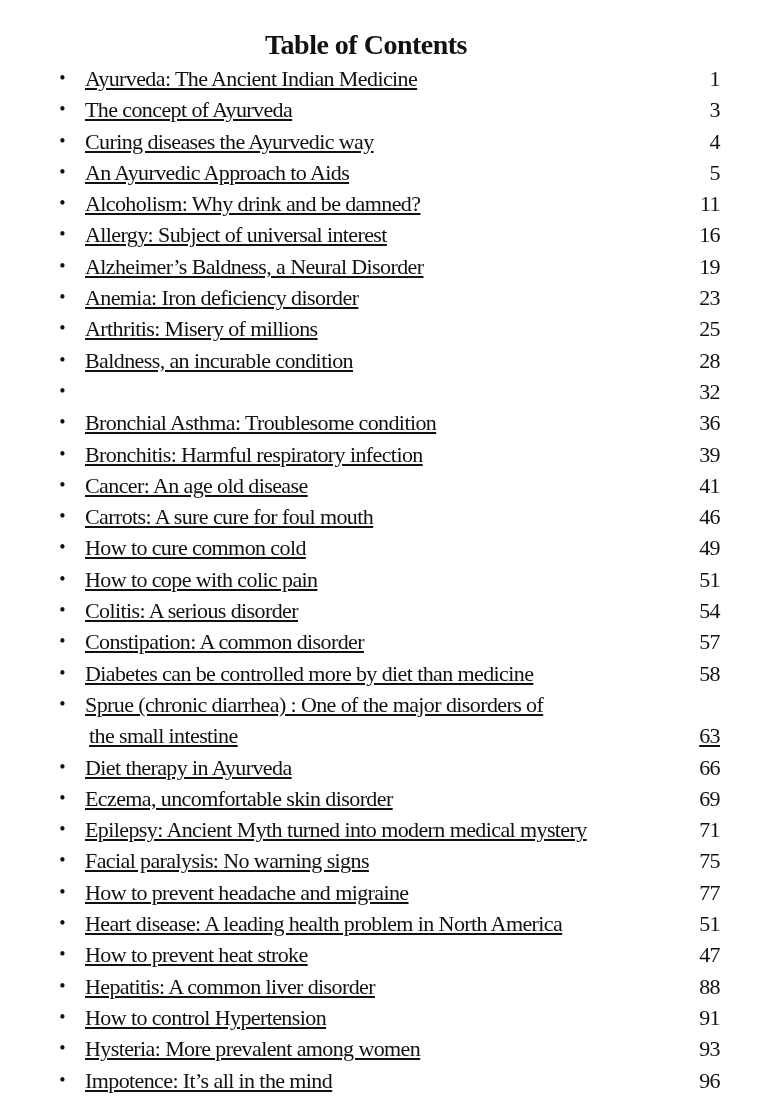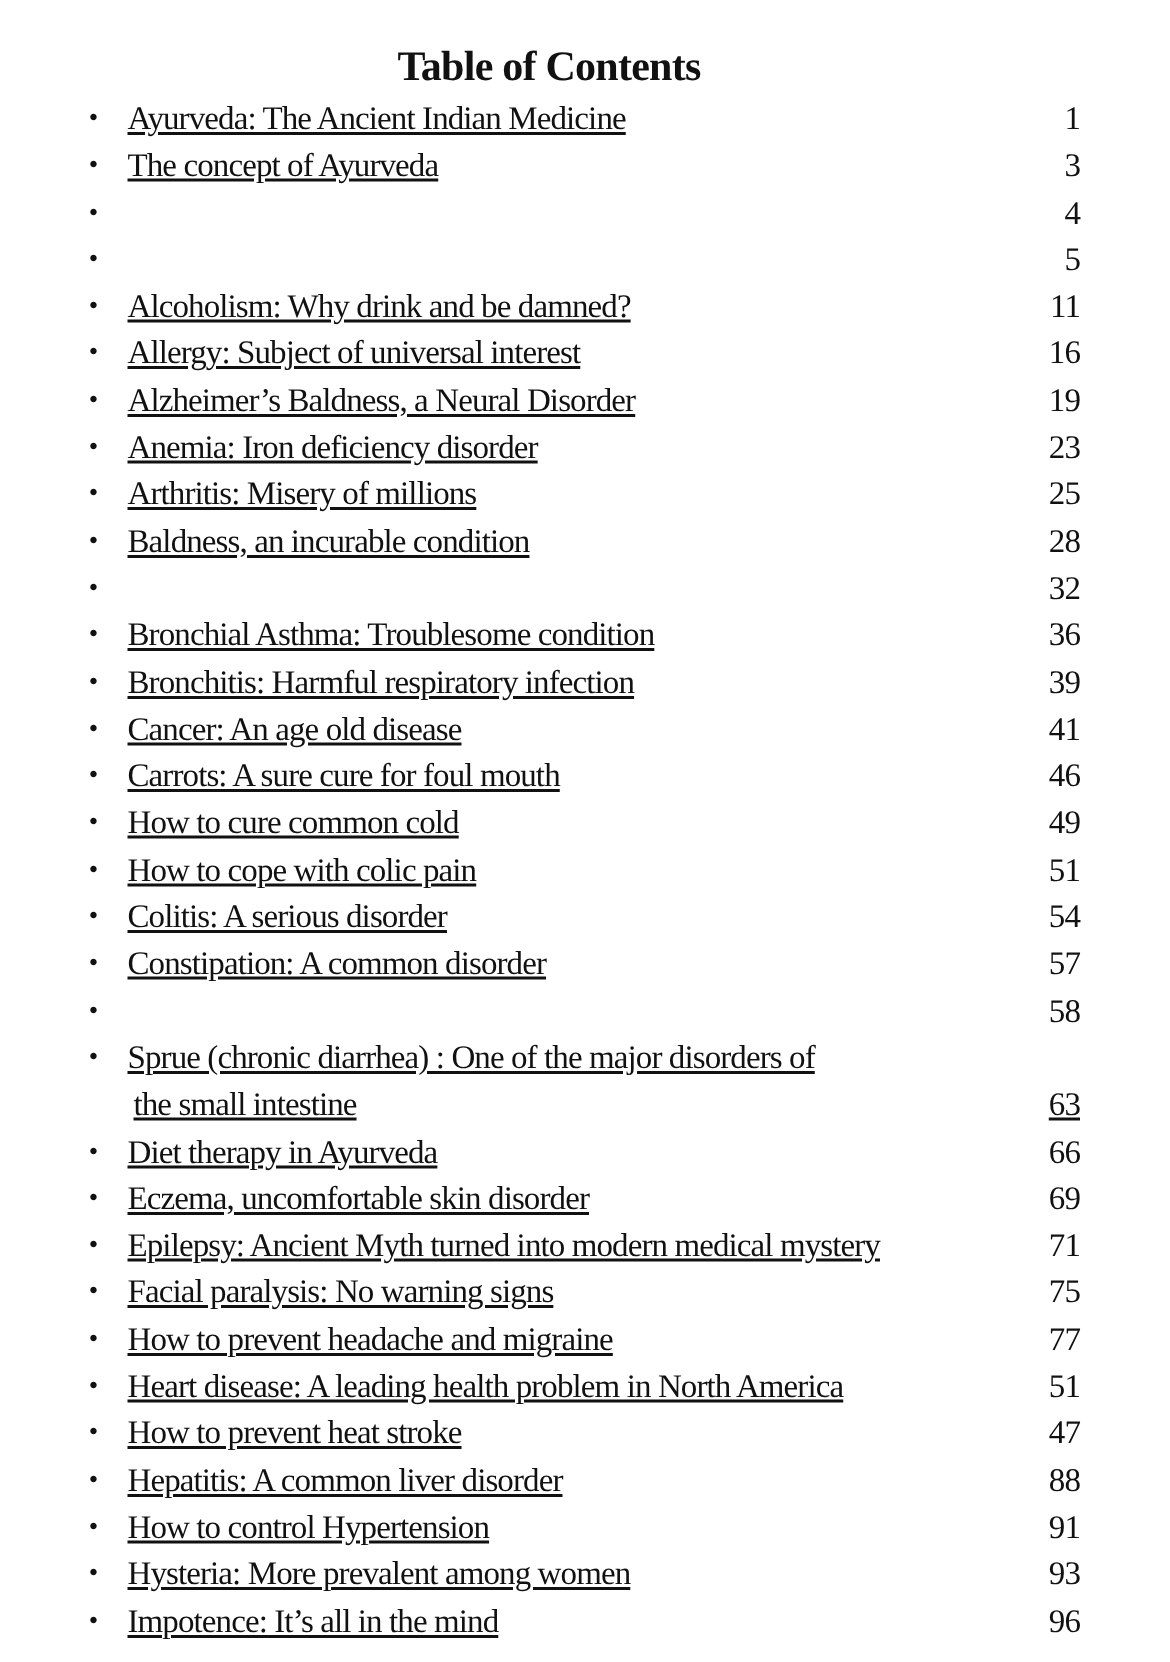--- a/index.html
+++ b/index.html
@@ -87,24 +87,26 @@
       <span class="entry-title">Ayurveda: The Ancient Indian Medicine</span>
       <span class="page-num">1</span>
     </li>
   <li class="toc-entry">
       <span class="bullet">•</span>
       <span class="entry-title">The concept of Ayurveda</span>
       <span class="page-num">3</span>
     </li>
   <li class="toc-entry">
       <span class="bullet">•</span>
+      <span class="entry-title">Curing diseases the Ayurvedic way</span>
       <span class="page-num">4</span>
     </li>
   <li class="toc-entry">
       <span class="bullet">•</span>
+      <span class="entry-title">An Ayurvedic Approach to Aids</span>
       <span class="page-num">5</span>
     </li>
   <li class="toc-entry">
       <span class="bullet">•</span>
       <span class="entry-title">Alcoholism: Why drink and be damned?</span>
       <span class="page-num">11</span>
     </li>
   <li class="toc-entry">
       <span class="bullet">•</span>
       <span class="entry-title">Allergy: Subject of universal interest</span>
@@ -169,20 +171,21 @@
       <span class="entry-title">Colitis: A serious disorder</span>
       <span class="page-num">54</span>
     </li>
   <li class="toc-entry">
       <span class="bullet">•</span>
       <span class="entry-title">Constipation: A common disorder</span>
       <span class="page-num">57</span>
     </li>
   <li class="toc-entry">
       <span class="bullet">•</span>
+      <span class="entry-title">Diabetes can be controlled more by diet than medicine</span>
       <span class="page-num">58</span>
     </li>
   <li class="toc-entry two-line">
       <span class="bullet">•</span>
       <span class="entry-title"><span>Sprue (chronic diarrhea) : One of the major disorders of</span><span class="line2">the small intestine</span></span>
       <span class="page-num">63</span>
     </li>
   <li class="toc-entry">
       <span class="bullet">•</span>
       <span class="entry-title">Diet therapy in Ayurveda</span>

